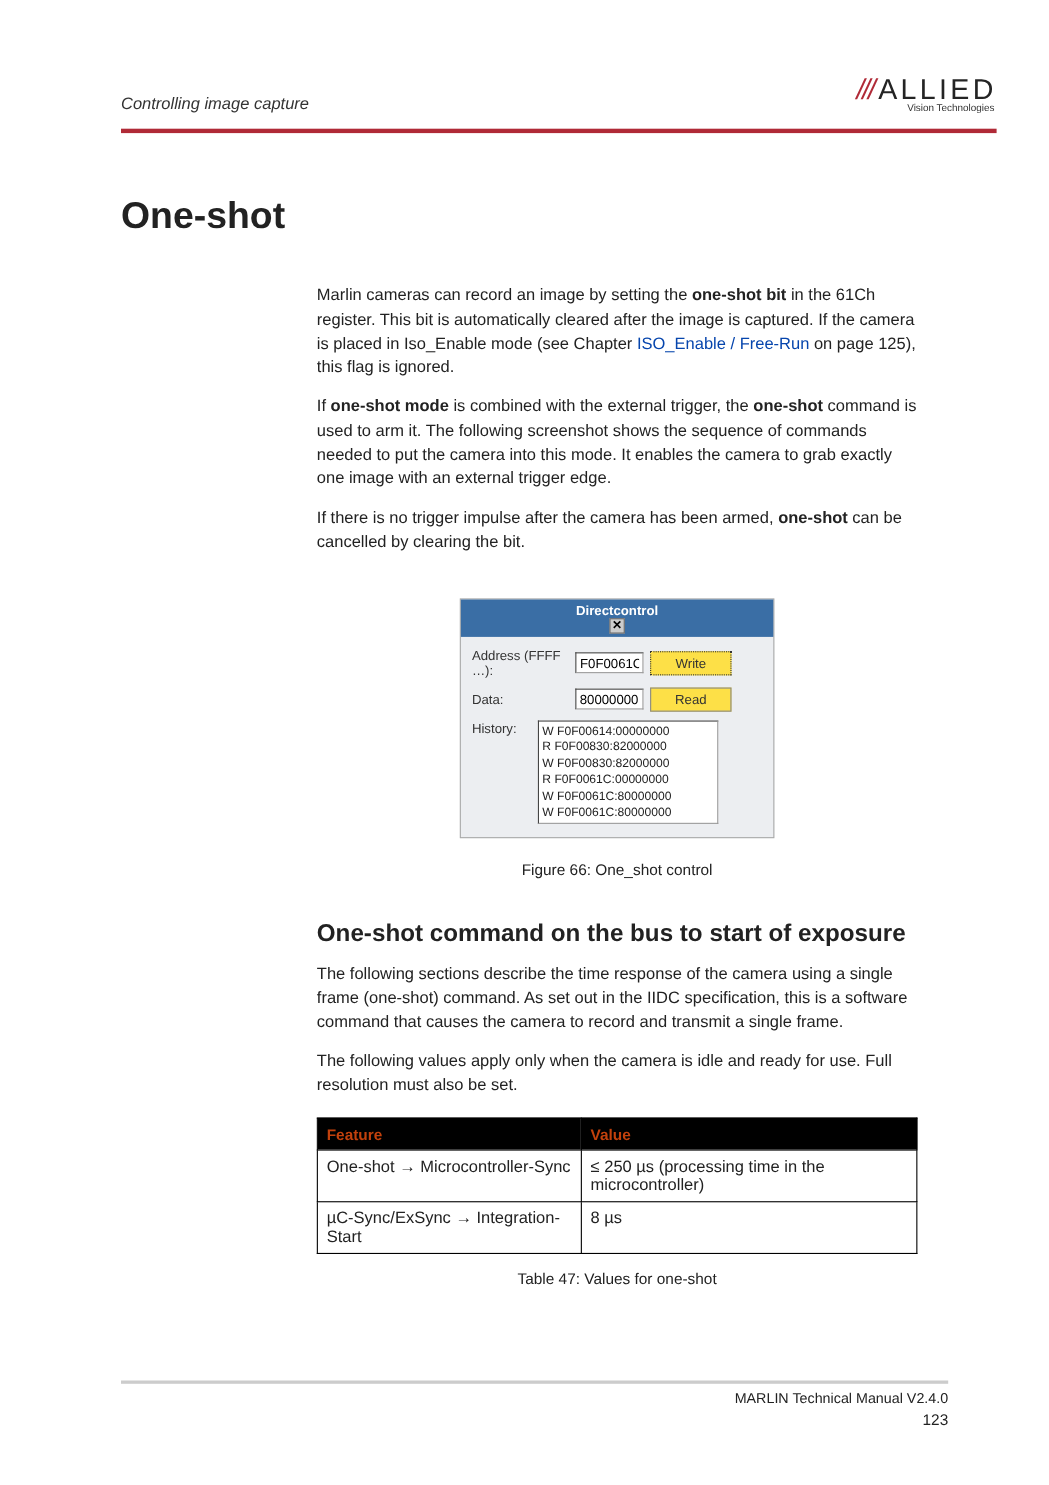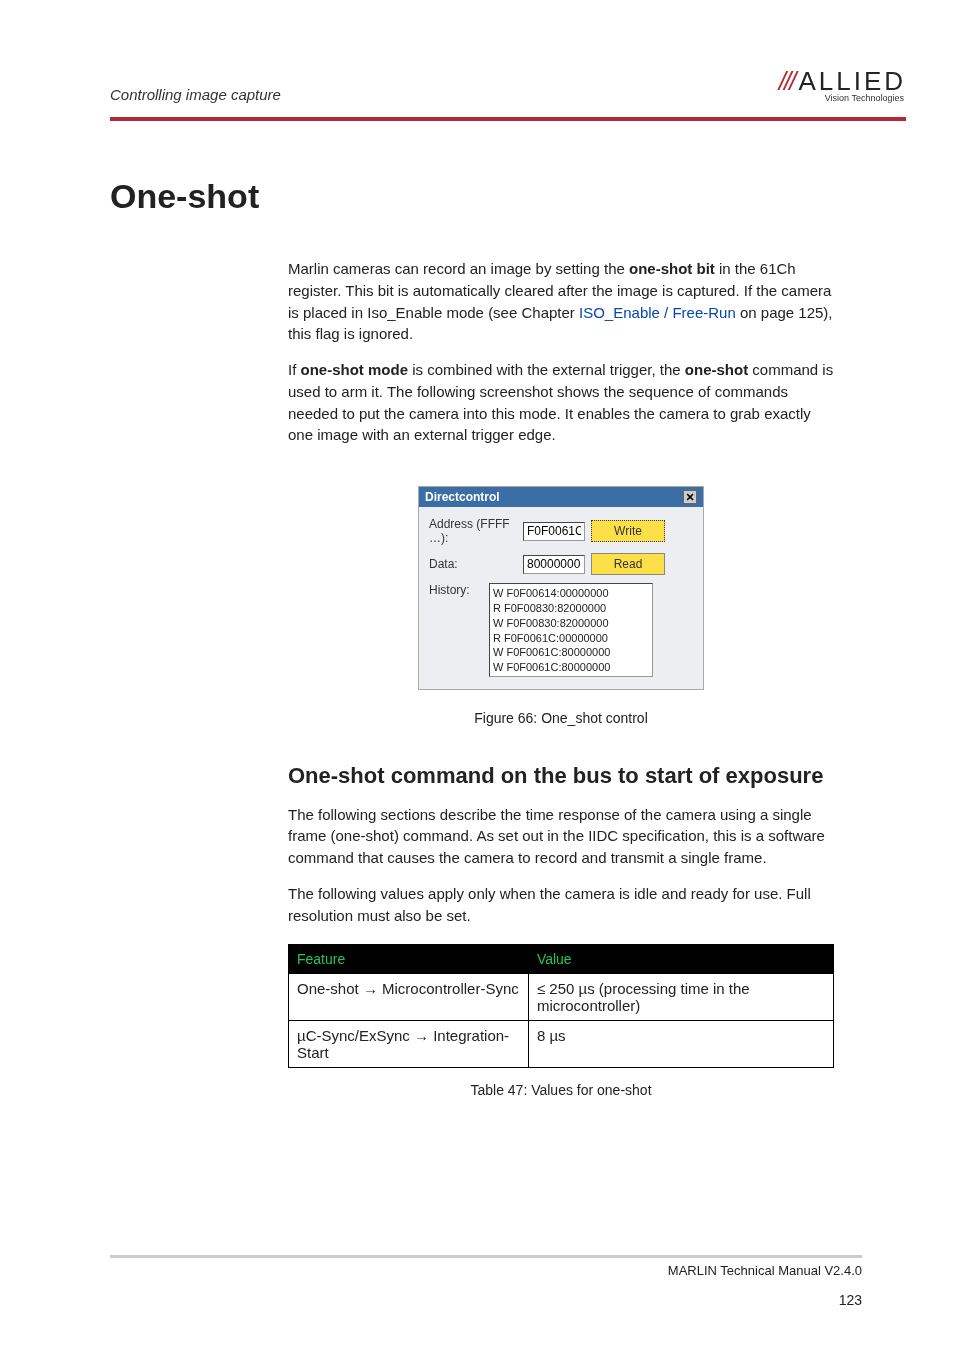--- a/index.html
+++ b/index.html
@@ -11,38 +11,38 @@
   .logo-sub { font-size: 9px; letter-spacing: 0; color: #333; display:block; text-align:right; margin-top:-4px; margin-right:2px;}
   .logo-wrap { text-align: right; }
   .slashes { color: #b02a37; font-style: italic; letter-spacing: -2px; margin-right:4px; font-weight:400;}
   .divider { height: 4px; background: #b02a37; margin-top: 4px; margin-bottom: 56px; }
   .main-heading { font-family: Arial, Helvetica, sans-serif; font-weight: 900; font-size: 34px; margin-bottom: 42px; }
   .content { margin-left: 178px; width: 546px; }
   p { font-size: 15px; line-height: 1.45; margin-bottom: 14px; }
   .link { color: #0645AD; }
   .fig-wrap { text-align: center; margin: 40px 0 14px; }
   .fig-img { display: inline-block; border: 1px solid #aaa; width: 286px; background: #eceef1; font-family: Tahoma, sans-serif; font-size: 12px; color: #333; text-align:left; }
-  .dc-titlebar { background: linear-gradient(#3a6ea5,#3a6ea5); color:#fff; font-weight:bold; padding:3px 6px; display:flex; justify-content:space-between; align-items:center; font-size:12px; }
+  .dc-titlebar { background: linear-gradient(#3a6ea5,#3a6ea5); color:#fff; font-weight:bold; padding:3px 6px; display:flex; justify-content:space-between; align-items:center; font-size:12px;flex-direction:column; }
   .dc-body { padding: 10px 10px 12px; }
   .close-x { width:14px; height:14px; background:#ccc; color:#000; display:flex; align-items:center; justify-content:center; font-weight:bold; font-size:11px; border:1px solid #666; }
   .dc-row { display:flex; align-items:center; gap:6px; margin-bottom:8px; }
   .dc-label { width:88px; }
   .dc-input { border:1px inset #999; background:#fff; height:19px; width:62px; padding:1px 3px; font-family:inherit; font-size:12px; }
   .dc-btn { border:1px solid #888; background:#fde047; height:22px; width:74px; font-size:12px; display:flex; align-items:center; justify-content:center; }
   .dc-btn.dotted { border:1px dotted #333; }
   .dc-hist { display:flex; gap:6px; align-items:flex-start; }
   .dc-histbox { border:1px inset #999; background:#fff; width:164px; height:94px; padding:2px 3px; font-size:11px; line-height:1.35; color:#222; white-space:pre; overflow:hidden;}
   .figcap { font-size: 14px; margin-top: 20px; margin-bottom: 36px; text-align:center; }
   .sub-heading { font-family: Arial, Helvetica, sans-serif; font-weight: 900; font-size: 22px; line-height:1.25; margin-bottom: 14px; }
   table.data { width: 100%; border-collapse: collapse; margin-top: 18px; }
-  table.data th { background: #000; color:#22c55e; text-align:left; font-weight:normal; font-size:14px; padding:6px 8px; border:1px solid #000; }
+  table.data th { background: #000; color:#c2410c; text-align:left; font-weight:bold; font-size:14px; padding:6px 8px; border:1px solid #000; }
   table.data td { border:1px solid #000; font-size:15px; padding:6px 8px; vertical-align:top; }
   .tablecap { text-align:center; font-size:14px; margin-top:14px; }
   .footer-right { position:absolute; right:92px; bottom:72px; font-size:13px; }
-  .footer-pg { position:absolute; right:92px; bottom:42px; font-size:14px; }
+  .footer-pg { position:absolute; right:92px; bottom:52px; font-size:14px; }
   .footer-line { position:absolute; left:110px; right:92px; bottom:92px; height:3px; background:#ccc; }
   .arrow { font-family: Arial, sans-serif; }
 </style>
 </head>
 <body>
 
 <div class="page">
   <div class="header">
     <div class="header-title">Controlling image capture</div>
     <div class="logo-wrap">
@@ -50,20 +50,21 @@
       <span class="logo-sub">Vision Technologies</span>
     </div>
   </div>
   <div class="divider"></div>
 
   <h1 class="main-heading">One-shot</h1>
 
   <div class="content">
     <p>Marlin cameras can record an image by setting the <b>one-shot bit</b> in the 61Ch register. This bit is automatically cleared after the image is captured. If the camera is placed in Iso_Enable mode (see Chapter <span class="link">ISO_Enable / Free-Run</span> on page 125), this flag is ignored.</p>
     <p>If <b>one-shot mode</b> is combined with the external trigger, the <b>one-shot</b> command is used to arm it. The following screenshot shows the sequence of commands needed to put the camera into this mode. It enables the camera to grab exactly one image with an external trigger edge.</p>
+    <p>If there is no trigger impulse after the camera has been armed, <b>one-shot</b> can be cancelled by clearing the bit.</p>
 
     <div class="fig-wrap">
       <div class="fig-img">
         <div class="dc-titlebar">
           <span>Directcontrol</span>
           <span class="close-x">✕</span>
         </div>
         <div class="dc-body">
           <div class="dc-row">
             <span class="dc-label">Address (FFFF …):</span>

